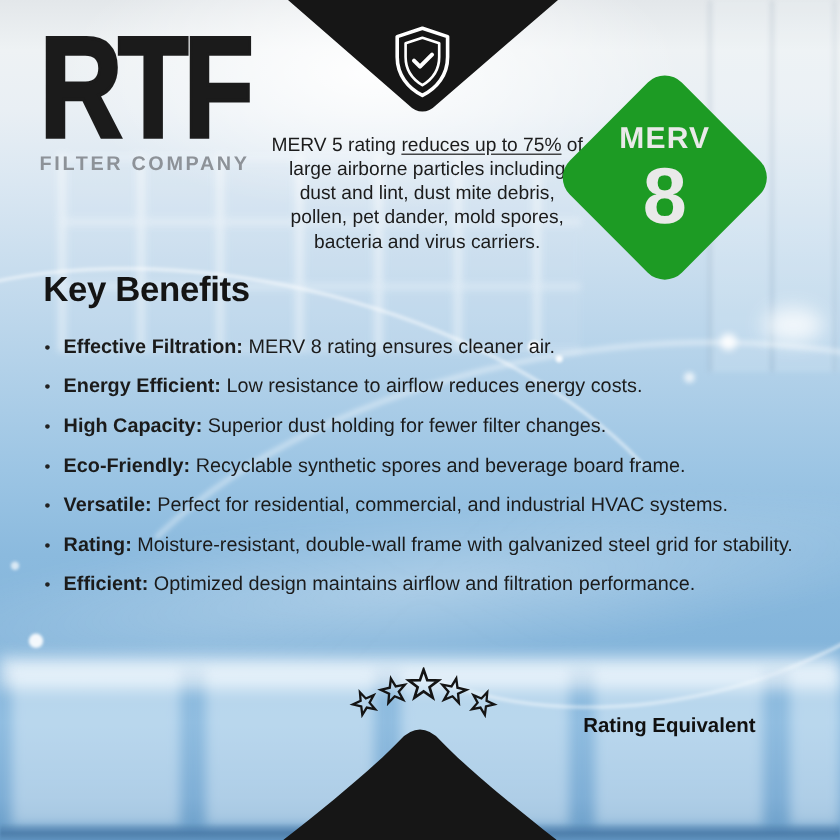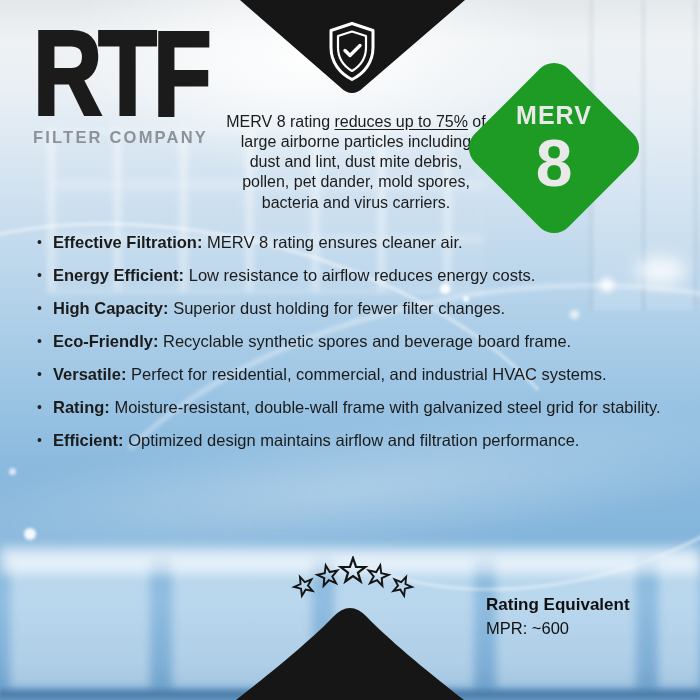--- a/index.html
+++ b/index.html
@@ -81,21 +81,21 @@
   .benefits { position:absolute; left:36px; top:226px; width:650px; }
   .benefits h2 { margin:0 0 14px 0; font-size:29px; font-weight:800; color:#141414; letter-spacing:-.3px; }
   .benefits ul { list-style:none; margin:0; padding:0; }
   .benefits li { position:relative; padding-left:17px; font-size:16.5px; line-height:2.0; color:#1b1b1b; }
   .benefits li .dot { position:absolute; left:1px; top:0; font-size:14px; line-height:2.35; color:#222; }
   .b-label { font-weight:700; }
   
   .stars { position:absolute; left:291px; top:556px; }
   .pennant-bottom { position:absolute; left:236px; top:599px; }
   .rating { position:absolute; left:486px; top:594px; font-size:16.5px; line-height:1.27; color:#101010; }
-  .rating-title { font-weight:800; font-size:17px; margin-bottom:2px; }
+  .rating-title { font-weight:800; font-size:17px; margin-bottom:14px; }
 </style>
 </head>
 <body>
 
 <div class="canvas">
 
   <div class="bg-base"></div>
   <div class="bg-glow-top"></div>
   <div class="bg-grid-left"></div>
   <div class="bg-frame-right"></div>
@@ -122,30 +122,31 @@
 
   <svg class="pennant-top" width="225" height="104" viewBox="0 0 225 104">
     <path d="M0 0 H225 L124 87 Q112 99 100 87 Z" fill="#161616"></path>
   </svg>
   <svg class="shield" width="50" height="61" viewBox="0 0 50 60">
     <path d="M25 2 L46 9 V26 C46 41 37 52 25 58 C13 52 4 41 4 26 V9 Z" fill="none" stroke="#ffffff" stroke-width="3" stroke-linejoin="round"></path>
     <path d="M25 10 L39 14.5 V26 C39 37 32.5 45 25 49.5 C17.5 45 11 37 11 26 V14.5 Z" fill="none" stroke="#ffffff" stroke-width="2.2" stroke-linejoin="round"></path>
     <path d="M18 29 L23 34 L33 24" fill="none" stroke="#ffffff" stroke-width="3.4" stroke-linecap="round" stroke-linejoin="round"></path>
   </svg>
 
-  <p class="desc"><span>MERV 8 rating </span><span class="u">reduces up to 75%</span><span> of large airborne particles including dust and lint, dust mite debris, pollen, pet dander, mold spores, bacteria and virus carriers.</span></p>
+  <p class="desc"><span>MERV 5 rating </span><span class="u">reduces up to 75%</span><span> of large airborne particles including dust and lint, dust mite debris, pollen, pet dander, mold spores, bacteria and virus carriers.</span></p>
 
   <div class="diamond">
     <div class="diamond-inner">
       <div class="diamond-label">MERV</div>
       <div class="diamond-value">8</div>
     </div>
   </div>
 
   <section class="benefits">
+    <h2>Key Benefits</h2>
     <ul>
       <li><span class="dot">•</span><span class="b-label">Effective Filtration:</span> <span class="b-text">MERV 8 rating ensures cleaner air.</span></li>
       <li><span class="dot">•</span><span class="b-label">Energy Efficient:</span> <span class="b-text">Low resistance to airflow reduces energy costs.</span></li>
       <li><span class="dot">•</span><span class="b-label">High Capacity:</span> <span class="b-text">Superior dust holding for fewer filter changes.</span></li>
       <li><span class="dot">•</span><span class="b-label">Eco-Friendly:</span> <span class="b-text">Recyclable synthetic spores and beverage board frame.</span></li>
       <li><span class="dot">•</span><span class="b-label">Versatile:</span> <span class="b-text">Perfect for residential, commercial, and industrial HVAC systems.</span></li>
       <li><span class="dot">•</span><span class="b-label">Rating:</span> <span class="b-text">Moisture-resistant, double-wall frame with galvanized steel grid for stability.</span></li>
       <li><span class="dot">•</span><span class="b-label">Efficient:</span> <span class="b-text">Optimized design maintains airflow and filtration performance.</span></li>
     </ul>
   </section>
@@ -162,16 +163,15 @@
       <use href="#star" transform="translate(111,30) rotate(24)"></use>
     </g>
   </svg>
 
   <svg class="pennant-bottom" width="228" height="101" viewBox="0 0 228 101">
     <path d="M0 101 C40 70 78 38 97 18 Q114 0 131 18 C150 38 188 70 228 101 Z" fill="#161616"></path>
   </svg>
 
   <div class="rating">
     <div class="rating-title">Rating Equivalent</div>
-    <div>MPR: ~600</div>
   </div>
 
 </div>
 
 </body></html>

